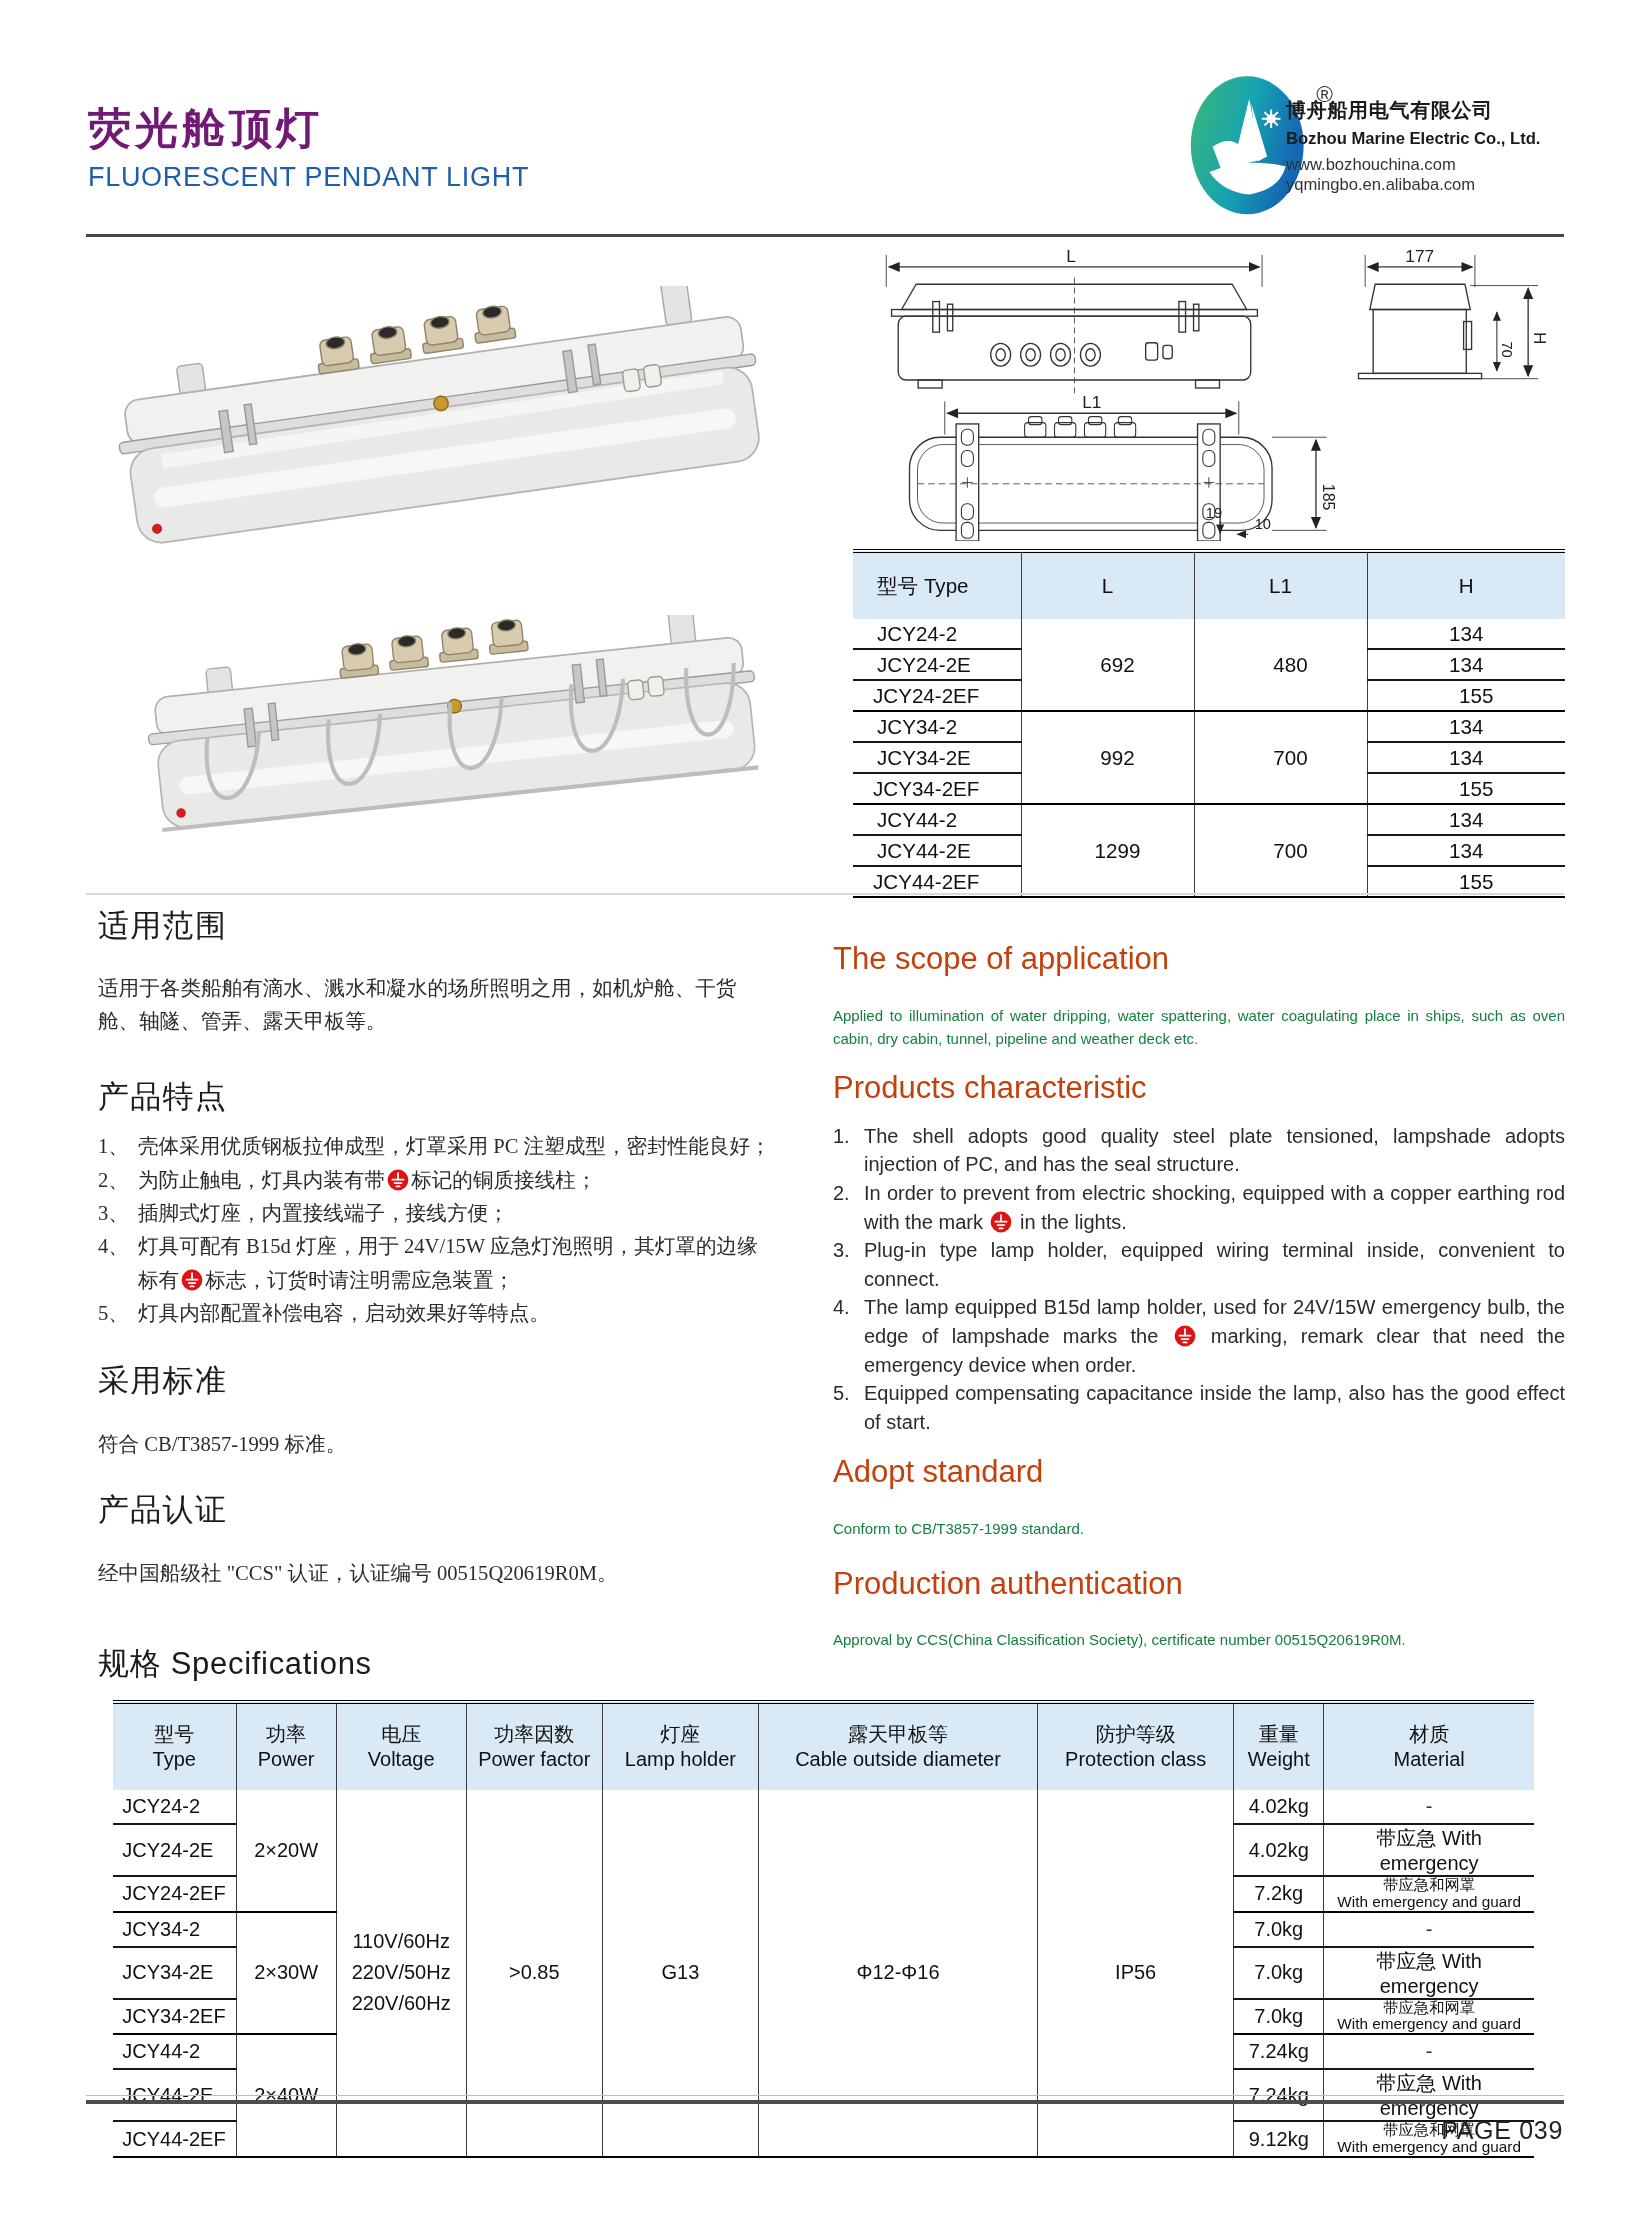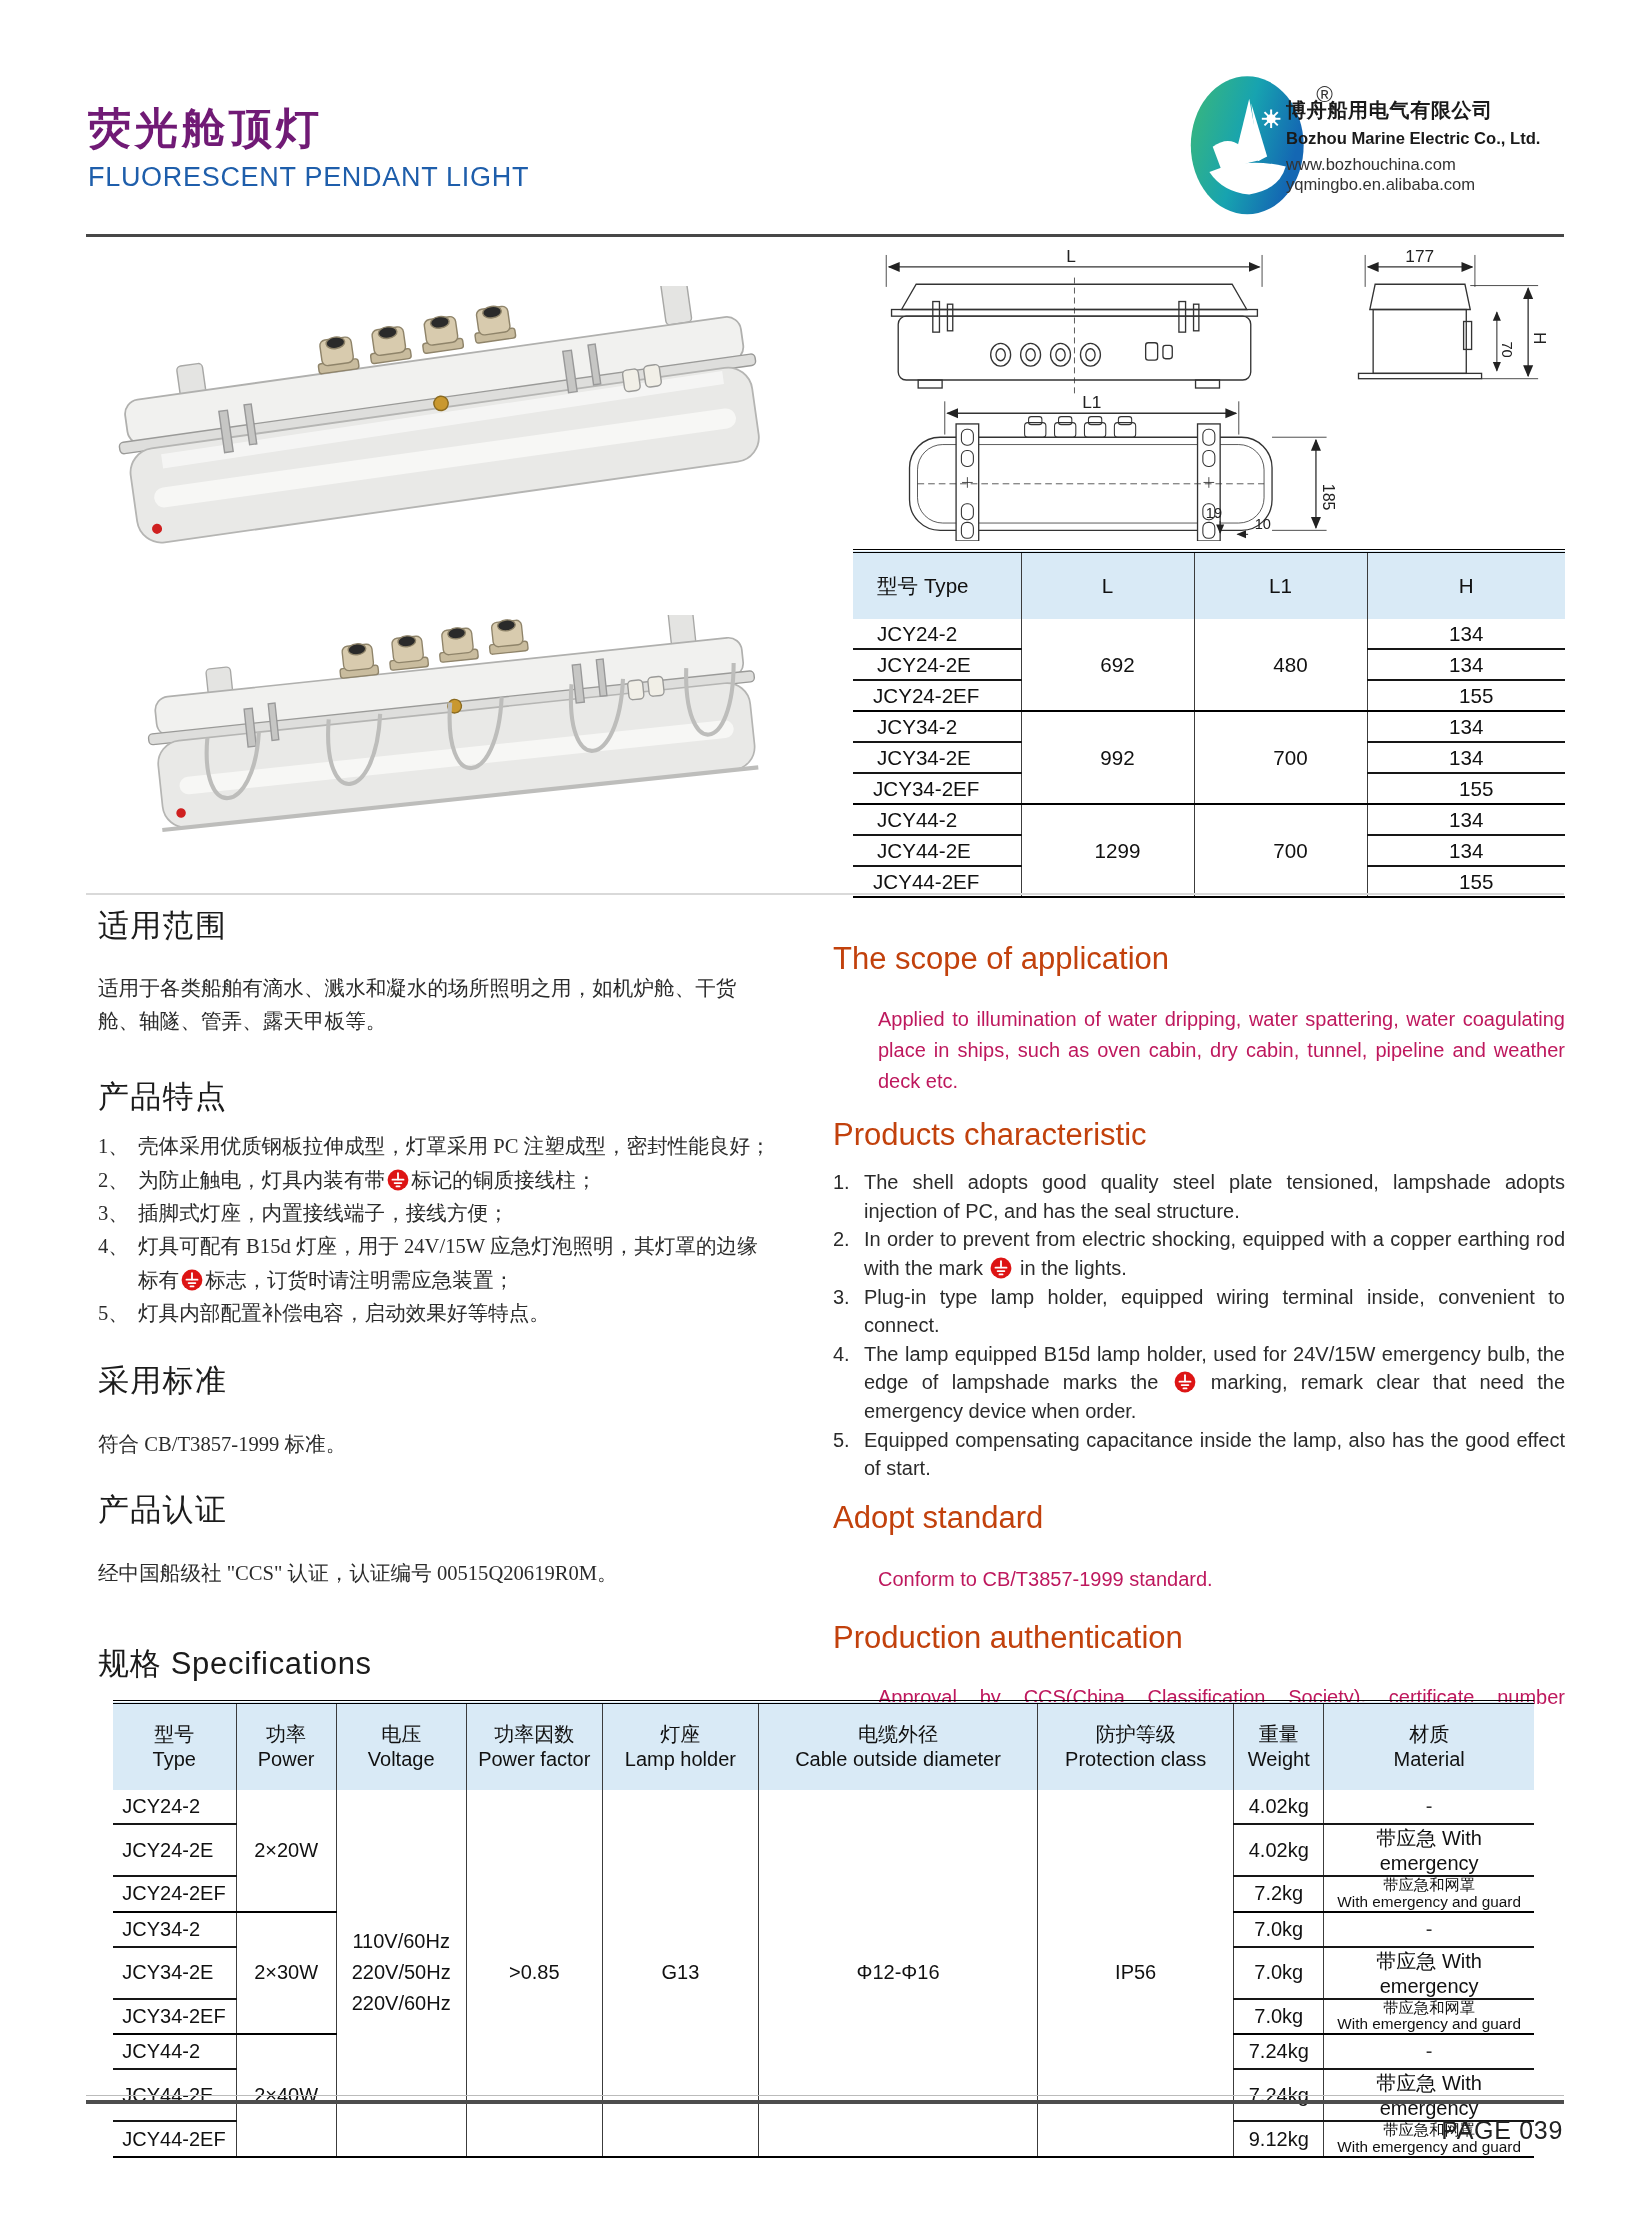--- a/index.html
+++ b/index.html
@@ -39,21 +39,21 @@
   .dimtable td.dt-gend{border-bottom:2.7px solid #000;padding-left:20px;}
 
   .rule2{position:absolute;left:86px;top:893px;width:1478px;height:2px;background:#d9d9d9;}
 
   
   .col-zh{position:absolute;left:98px;top:908px;width:675px;font-family:Liberation Serif, serif;}
   .col-en{position:absolute;left:833px;top:941px;width:732px;}
   .hd{font-size:31px;line-height:1.15;color:#1b1b1b;font-weight:500;letter-spacing:1.3px;}
   .hd-en{font-size:31px;line-height:1.15;color:#c2410c;font-weight:500;}
   .body-zh{font-size:20.6px;line-height:1.6;color:#2b2b2b;margin-top:28px;}
-  .body-en{font-size:20px;line-height:1.55;color:#be185d;margin-top:27px;text-align:justify;margin-left:45px;}
+  .body-en{font-size:15px;line-height:1.55;color:#15803d;margin-top:27px;text-align:justify;}
   .mt-h2{margin-top:41px;} .mt-h2en{margin-top:20px;}
   .mt-h3{margin-top:33px;} .mt-h3en{margin-top:17.3px;}
   .mt-h4{margin-top:31px;} .mt-h4en{margin-top:25px;}
   .mt-b2{margin-top:29px;} .mt-b2en{margin-top:28px;}
   .mt-b3en{margin-top:27px;}
   .featlist{margin-top:16px;}
   .feat{display:flex;align-items:flex-start;font-size:20.6px;line-height:1.62;color:#2b2b2b;}
   .feat .num{flex:none;width:40px;}
   .feat .ftext{flex:1;}
   .featlist-en{margin-top:16px;}
@@ -509,21 +509,21 @@
             </th>
             <th>
               <div>功率因数</div>
               <div>Power factor</div>
             </th>
             <th>
               <div>灯座</div>
               <div>Lamp holder</div>
             </th>
             <th>
-              <div>电缆外径</div>
+              <div>露天甲板等</div>
               <div>Cable outside diameter</div>
             </th>
             <th>
               <div>防护等级</div>
               <div>Protection class</div>
             </th>
             <th>
               <div>重量</div>
               <div>Weight</div>
             </th>

